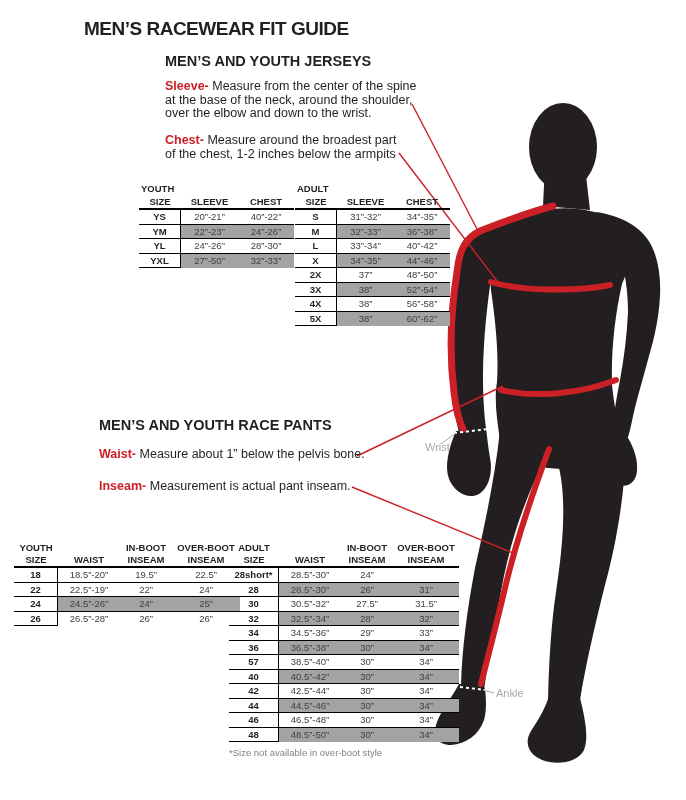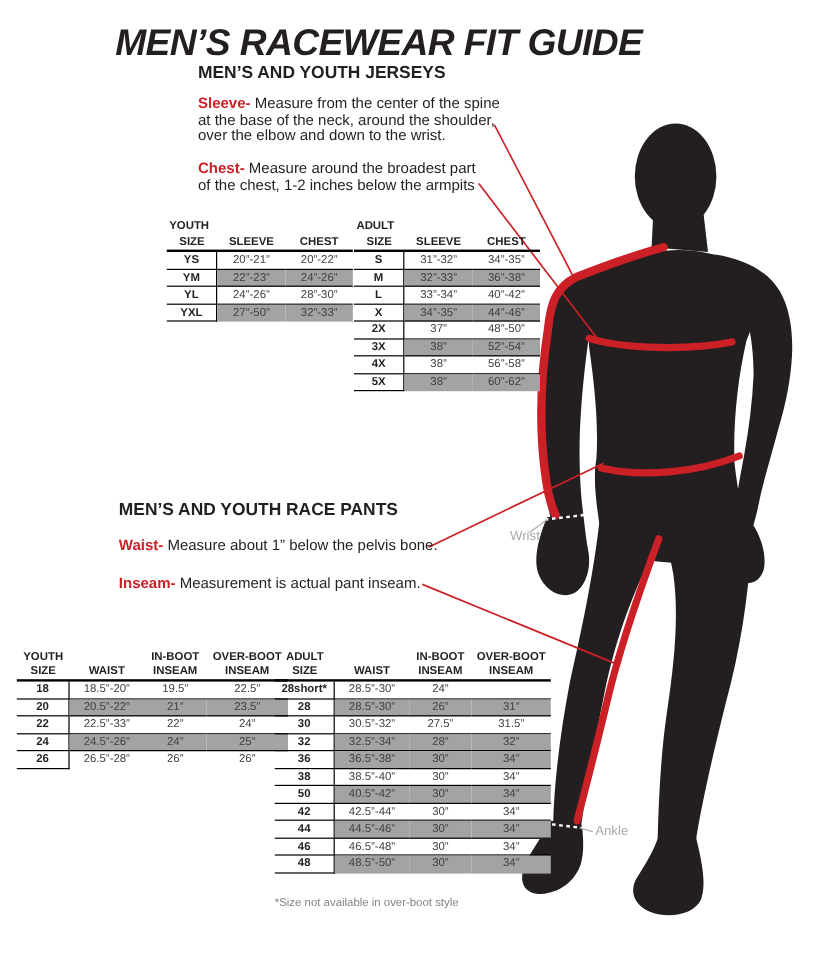--- a/index.html
+++ b/index.html
@@ -1,22 +1,22 @@
 <!DOCTYPE html>
 <html><head>
 <meta charset="utf-8">
 <style>
   * { margin:0; padding:0; box-sizing:border-box; }
   html,body { background:#ffffff; }
   body { width:686px; height:800px; position:relative; overflow:hidden;
          font-family:"Liberation Sans", sans-serif; color:#231f20; }
   .layer { position:absolute; left:0; top:0; width:686px; height:800px; pointer-events:none; }
 
-  .page-title { position:absolute; left:96px; top:18px; font-size:31px; font-weight:bold;
-                font-style:italic; letter-spacing:-0.5px; white-space:nowrap; }
+  .page-title { position:absolute; left:84px; top:18px; font-size:19px; font-weight:bold;
+                letter-spacing:-0.5px; white-space:nowrap; }
   .section-heading { position:absolute; font-size:14.5px; font-weight:bold; white-space:nowrap; }
   #jerseys-heading { left:165px; top:53px; }
   #pants-heading   { left:99px;  top:417px; }
 
   .para { position:absolute; font-size:12.5px; line-height:13.5px; white-space:pre-line; }
   .para .red { color:#cc2027; font-weight:bold; }
   #sleeve-para { left:165px; top:80px; }
   #chest-para  { left:165px; top:134px; }
   #waist-para  { left:99px;  top:448px; }
   #inseam-para { left:99px;  top:480px; }
@@ -133,21 +133,21 @@
 <div class="tbl" id="t-jersey-youth">
     <div class="grp">YOUTH</div>
     <div class="hrow">
       <div class="hcell" style="width: 42px;">SIZE</div>
       <div class="hcell" style="width: 57px;">SLEEVE</div>
       <div class="hcell" style="width: 56px;">CHEST</div>
     </div>
     <div class="row">
       <div class="cell c0" style="width: 42px;">YS</div>
       <div class="cell cd" style="width: 57px;">20”-21”</div>
-      <div class="cell cd" style="width: 56px;">20”-22”</div>
+      <div class="cell cd" style="width: 56px;">40”-22”</div>
     </div>
     <div class="row shade">
       <div class="cell c0" style="width: 42px;">YM</div>
       <div class="cell cd" style="width: 57px;">22”-23”</div>
       <div class="cell cd" style="width: 56px;">24”-26”</div>
     </div>
     <div class="row">
       <div class="cell c0" style="width: 42px;">YL</div>
       <div class="cell cd" style="width: 57px;">24”-26”</div>
       <div class="cell cd" style="width: 56px;">28”-30”</div>
@@ -231,29 +231,23 @@
         <div class="ht">OVER-BOOT</div>
         <div class="hb">INSEAM</div>
       </div>
     </div>
     <div class="row">
       <div class="cell c0" style="width: 44px;">18</div>
       <div class="cell cd" style="width: 62px;">18.5”-20”</div>
       <div class="cell cd" style="width: 52px;">19.5”</div>
       <div class="cell cd" style="width: 68px;">22.5”</div>
     </div>
-    <div class="row shade">
-      <div class="cell c0" style="width: 44px;">20</div>
-      <div class="cell cd" style="width: 62px;">20.5”-22”</div>
-      <div class="cell cd" style="width: 52px;">21”</div>
-      <div class="cell cd" style="width: 68px;">23.5”</div>
-    </div>
     <div class="row">
       <div class="cell c0" style="width: 44px;">22</div>
-      <div class="cell cd" style="width: 62px;">22.5”-33”</div>
+      <div class="cell cd" style="width: 62px;">22.5”-19”</div>
       <div class="cell cd" style="width: 52px;">22”</div>
       <div class="cell cd" style="width: 68px;">24”</div>
     </div>
     <div class="row shade">
       <div class="cell c0" style="width: 44px; text-align: center;">24</div>
       <div class="cell cd" style="width: 62px;">24.5”-26”</div>
       <div class="cell cd" style="width: 52px;">24”</div>
       <div class="cell cd" style="width: 68px;">25”</div>
     </div>
     <div class="row">
@@ -299,34 +293,40 @@
       <div class="cell cd" style="width: 62px;">30.5”-32”</div>
       <div class="cell cd" style="width: 52px;">27.5”</div>
       <div class="cell cd" style="width: 66px;">31.5”</div>
     </div>
     <div class="row shade">
       <div class="cell c0" style="width: 50px;">32</div>
       <div class="cell cd" style="width: 62px;">32.5”-34”</div>
       <div class="cell cd" style="width: 52px;">28”</div>
       <div class="cell cd" style="width: 66px; text-align: center;">32”</div>
     </div>
+    <div class="row">
+      <div class="cell c0" style="width: 50px;">34</div>
+      <div class="cell cd" style="width: 62px;">34.5”-36”</div>
+      <div class="cell cd" style="width: 52px;">29”</div>
+      <div class="cell cd" style="width: 66px;">33”</div>
+    </div>
     <div class="row shade">
       <div class="cell c0" style="width: 50px;">36</div>
       <div class="cell cd" style="width: 62px;">36.5”-38”</div>
       <div class="cell cd" style="width: 52px;">30”</div>
       <div class="cell cd" style="width: 66px;">34”</div>
     </div>
     <div class="row">
-      <div class="cell c0" style="width: 50px;">38</div>
+      <div class="cell c0" style="width: 50px;">57</div>
       <div class="cell cd" style="width: 62px;">38.5”-40”</div>
       <div class="cell cd" style="width: 52px;">30”</div>
       <div class="cell cd" style="width: 66px;">34”</div>
     </div>
     <div class="row shade">
-      <div class="cell c0" style="width: 50px;">50</div>
+      <div class="cell c0" style="width: 50px;">40</div>
       <div class="cell cd" style="width: 62px;">40.5”-42”</div>
       <div class="cell cd" style="width: 52px;">30”</div>
       <div class="cell cd" style="width: 66px;">34”</div>
     </div>
     <div class="row">
       <div class="cell c0" style="width: 50px;">42</div>
       <div class="cell cd" style="width: 62px;">42.5”-44”</div>
       <div class="cell cd" style="width: 52px;">30”</div>
       <div class="cell cd" style="width: 66px;">34”</div>
     </div>

